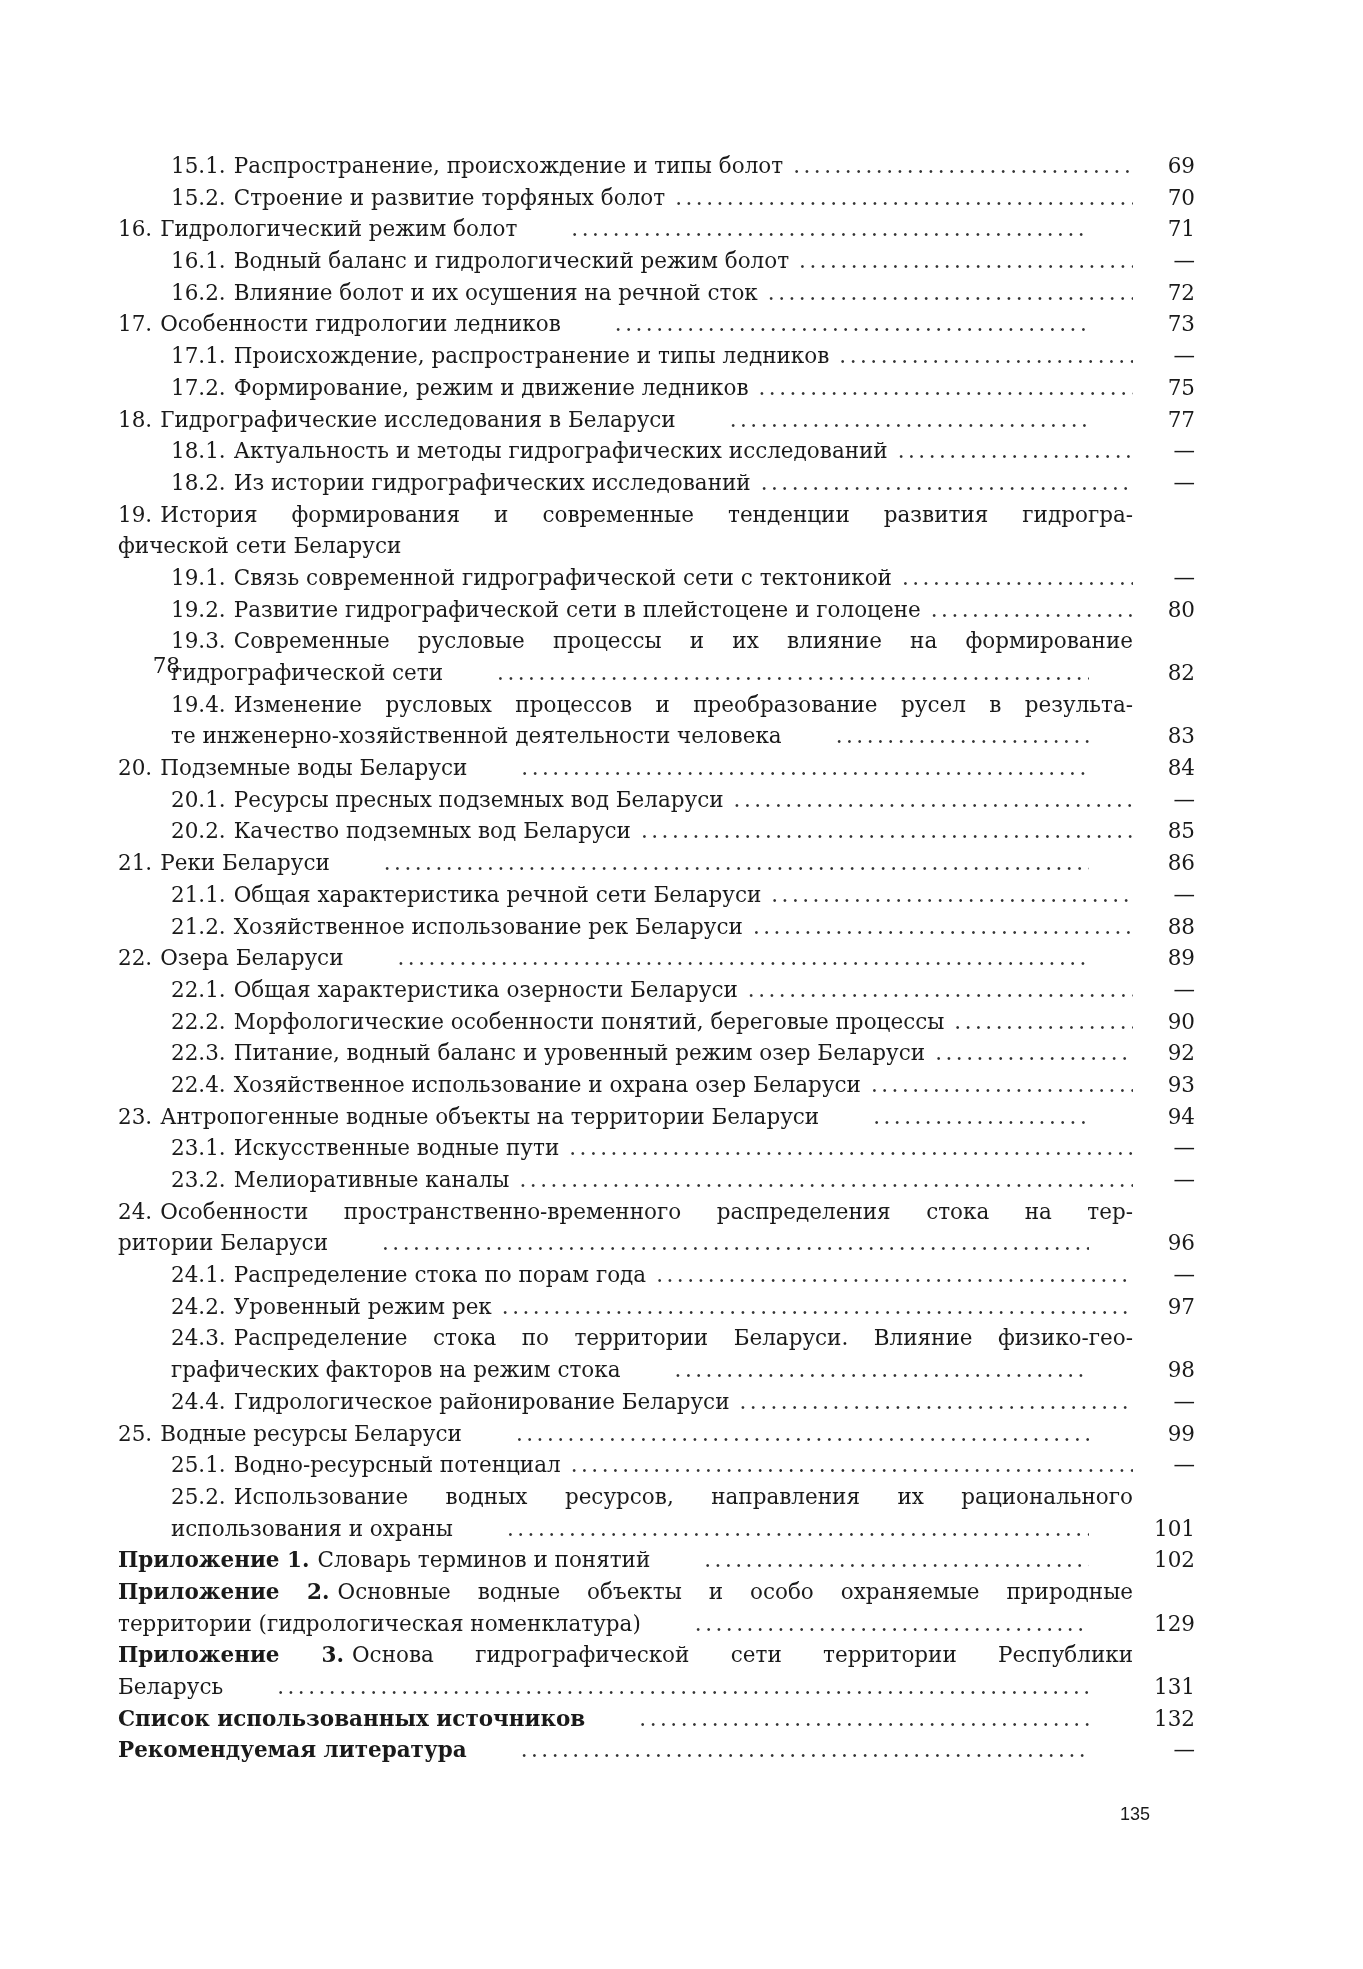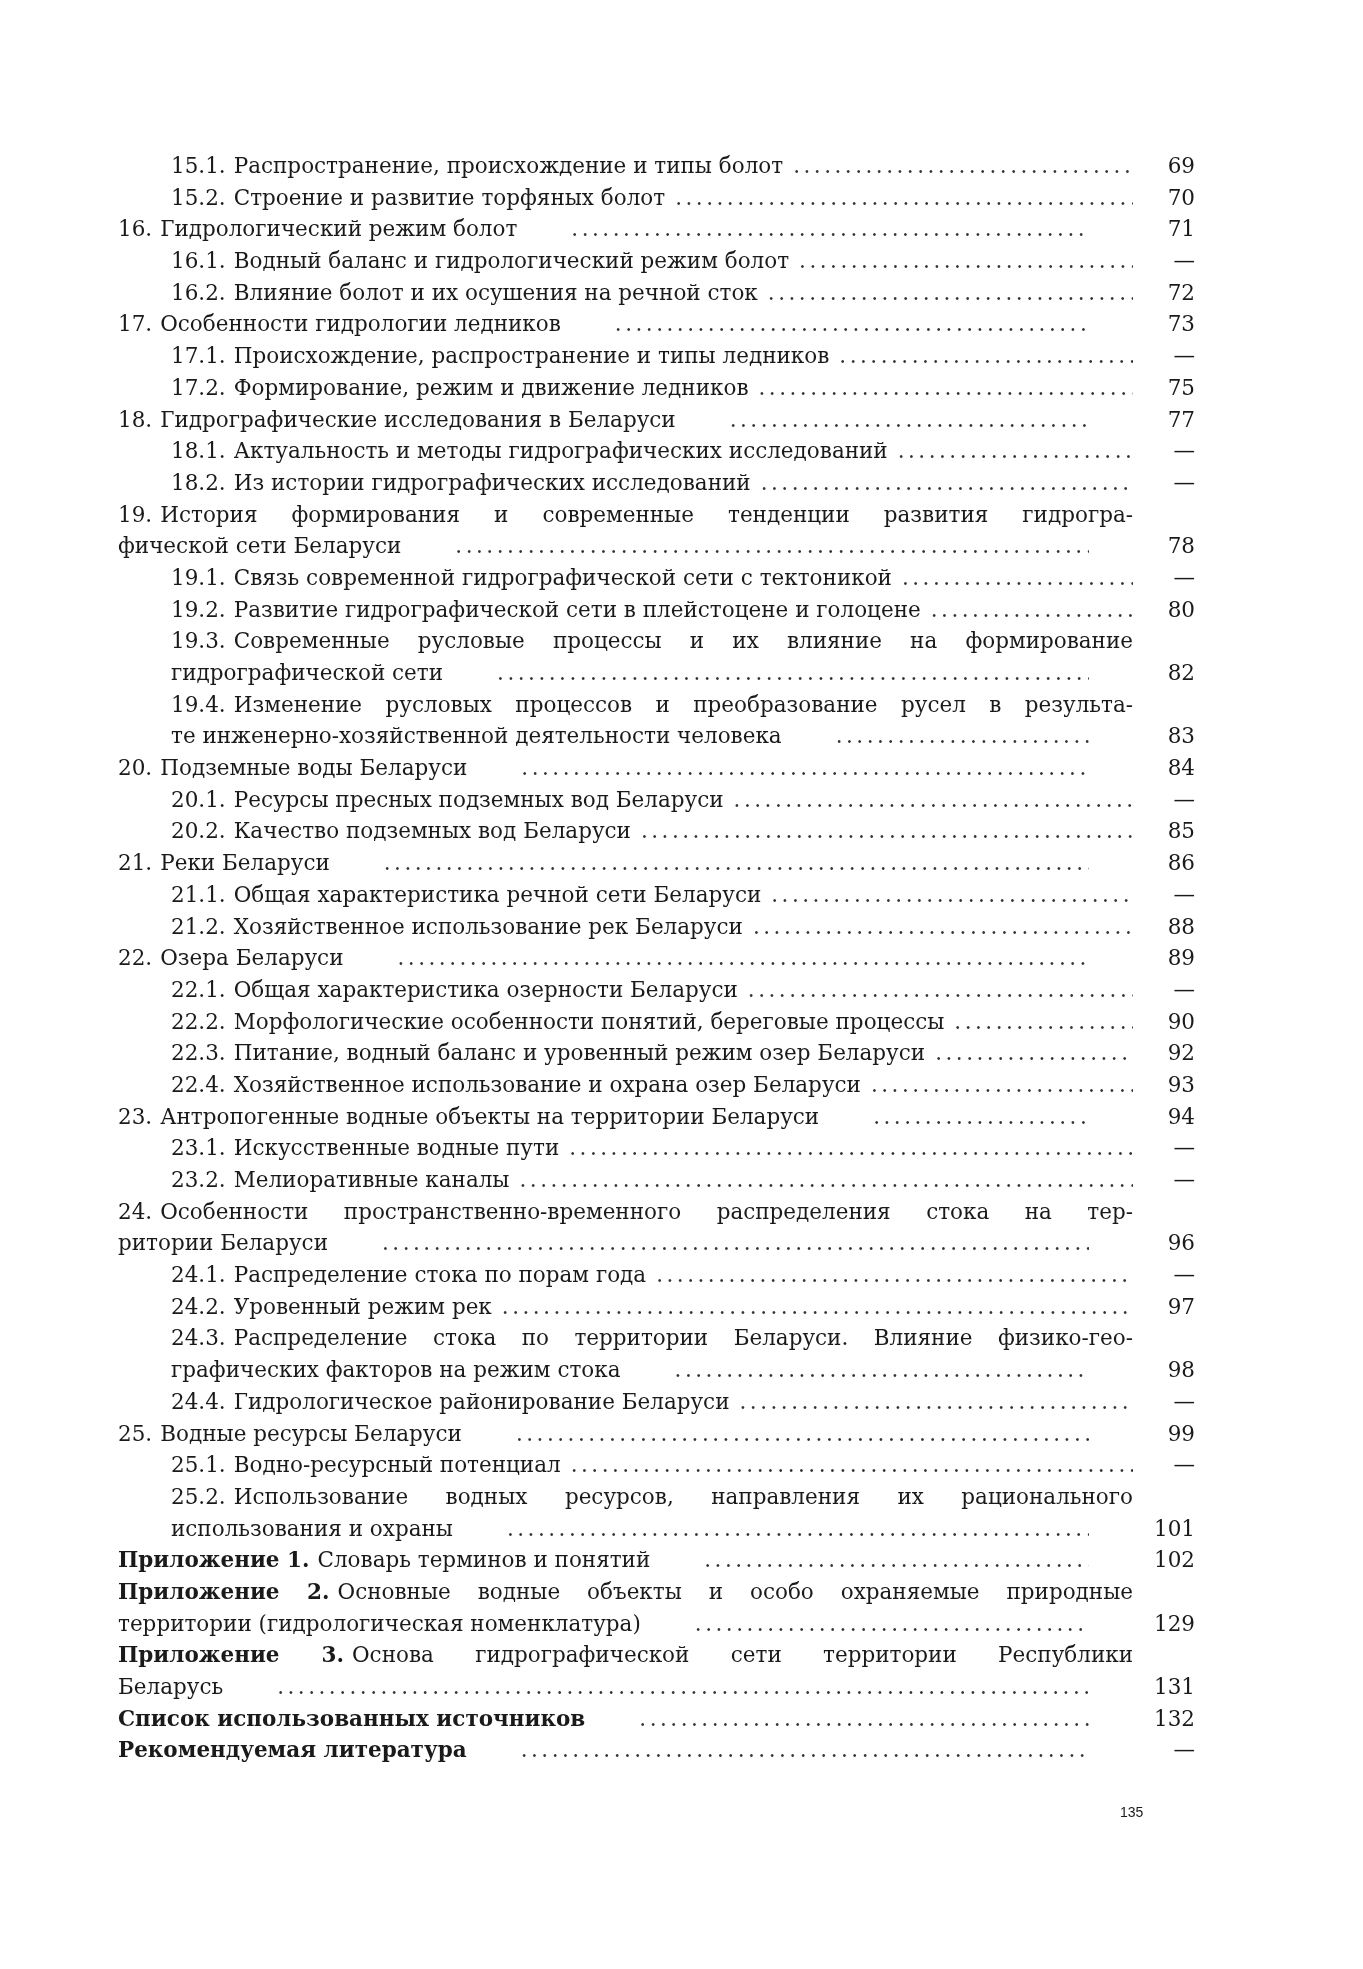--- a/index.html
+++ b/index.html
@@ -10,21 +10,21 @@
   .lvl2 { padding-left: 53px; }
   .entry { display: flex; align-items: baseline; }
   .entry .title { flex: 0 1 auto; }
   .entry .dots { flex: 1 1 auto; overflow: hidden; white-space: nowrap; padding-left: 10px; color: #333; letter-spacing: 3.5px; }
   .entry .dots::after { content: "................................................................................................................................................................................................"; }
   .entry .pg { flex: 0 0 auto; width: 62px; text-align: right; }
   .cont { text-align: justify; text-align-last: justify; padding-right: 62px; height: 31.7px; line-height: 31.7px; white-space: nowrap; overflow: hidden; }
   .cont.lvl2 { padding-left: 53px; }
   b, .bold { font-weight: bold; }
   .num { margin-right: 8px; }
-  .page-number { position: absolute; left: 1120px; top: 1804px; font-family: "Liberation Sans", sans-serif; font-size: 14px; }
+  .page-number { position: absolute; left: 1120px; top: 1804px; font-family: "Liberation Sans", sans-serif; font-size: 18px; }
 </style>
 </head>
 <body>
 
 <div class="page" id="toc">
     <div class="row entry lvl2">
       <span class="title"><span class="num">15.1.</span><span>Распространение, происхождение и типы болот</span></span>
       <span class="dots"></span>
       <span class="pg">69</span>
     </div>
@@ -72,21 +72,21 @@
       <span class="title"><span class="num">18.1.</span><span>Актуальность и методы гидрографических исследований</span></span>
       <span class="dots"></span>
       <span class="pg">—</span>
     </div>
     <div class="row entry lvl2">
       <span class="title"><span class="num">18.2.</span><span>Из истории гидрографических исследований</span></span>
       <span class="dots"></span>
       <span class="pg">—</span>
     </div>
     <div class="cont lvl1"><span class="num">19.</span><span>История формирования и современные тенденции развития гидрогра-</span></div>
-    <div class="row entry lvl1" style="padding-left: 0px;">
+    <div class="row entry lvl1" style="padding-left: 0px; flex-direction: column;">
       <span class="title">фической сети Беларуси</span>
       <span class="dots"></span>
       <span class="pg">78</span>
     </div>
     <div class="row entry lvl2">
       <span class="title"><span class="num">19.1.</span><span>Связь современной гидрографической сети с тектоникой</span></span>
       <span class="dots"></span>
       <span class="pg">—</span>
     </div>
     <div class="row entry lvl2">

